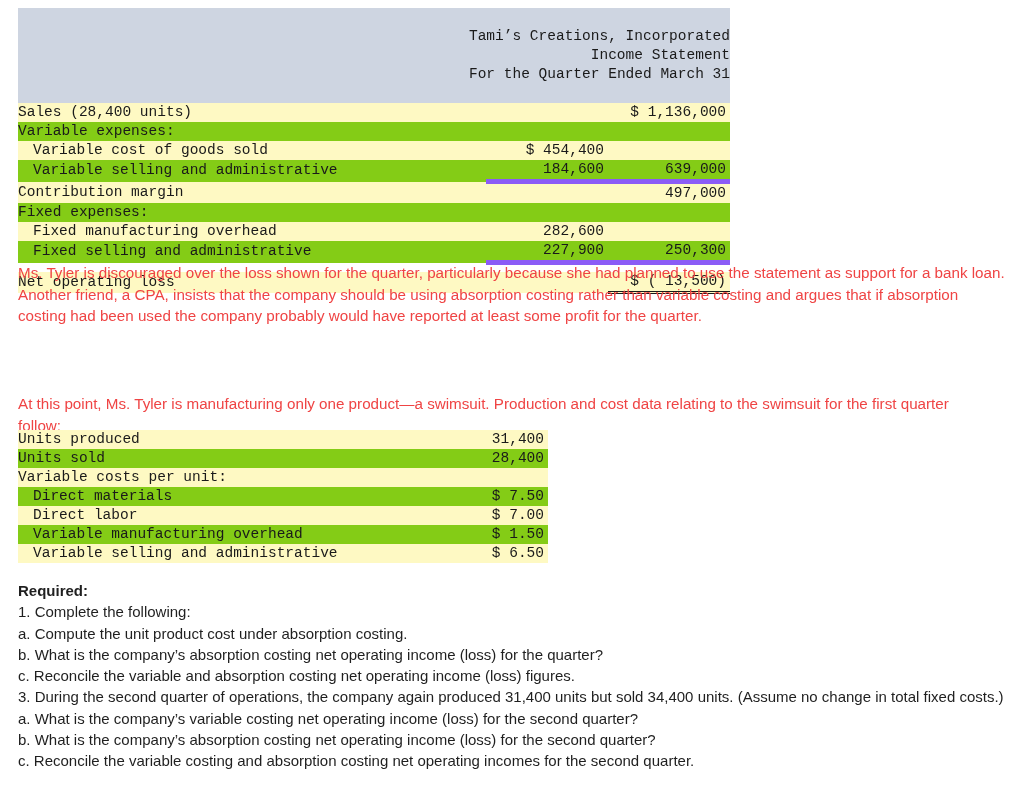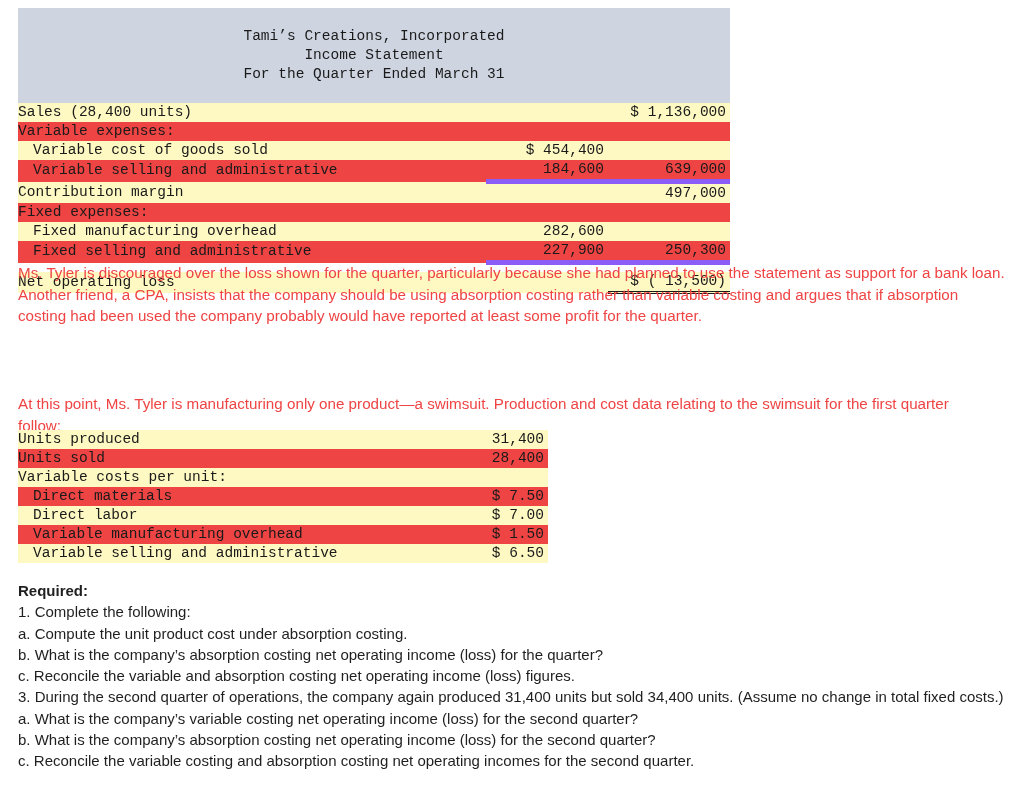--- a/index.html
+++ b/index.html
@@ -53,29 +53,29 @@
     position: absolute;
     left: 18px;
     top: 430px;
     width: 530px;
   }
   #production-data col.c-label { width: 440px; }
   #production-data col.c-amt   { width: 90px; }
 
   .hdr-cell {
     background: #ced5e1;
-    text-align: center;
+    text-align: right;
     height: 19px;
   }
   .hdr-pad {
     background: #ced5e1;
     height: 4px;
   }
 
-  tr.stripe td { background: #ef4444; margin-top: 16px; }
+  tr.stripe td { background: #84cc16; margin-top: 16px; }
   tr.plain  td { background: #fef9c3; }
 
   td.label   { text-align: left; }
   td.num     { text-align: right; padding-right: 4px; }
 
   .indent1 { padding-left: 15px !important; }
   td.ul          { border-bottom: 5px solid #8b5cf6; }
   td.dbl-ul      { border-bottom: 3px double #1a1a1a; }
 
   tr.spacer td { height: 7px; background: #ffffff; }

